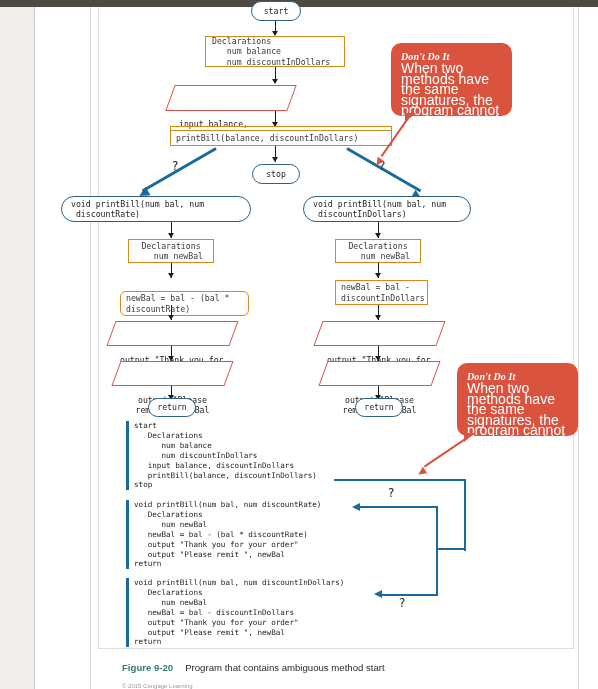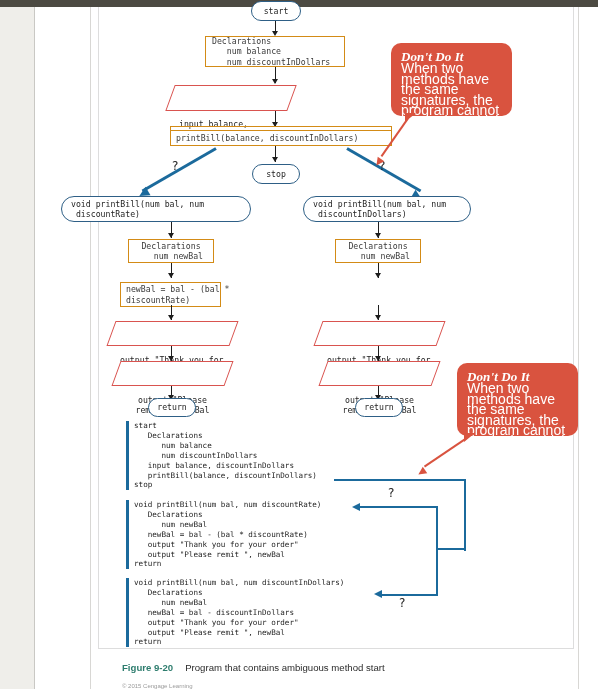--- a/index.html
+++ b/index.html
@@ -155,21 +155,21 @@
     position: absolute;
     background: #d9533f;
     border-radius: 10px;
     color: #ffffff;
     padding: 8px 9px 8px 10px;
   }
   .ddi-title {
     font-family: "Liberation Serif", serif;
     font-style: italic;
     font-weight: bold;
-    font-size: 13px;
+    font-size: 10px;
     line-height: 11px;
     margin-bottom: 1px;
     letter-spacing: 0.1px;
   }
   .ddi-body {
     font-family: "Liberation Sans", sans-serif;
     font-size: 14px;
     line-height: 10.6px;
   }
   .ddi-arrow { position: absolute; height: 1.6px; background: #d9533f; transform-origin: 0 50%; }
@@ -285,21 +285,21 @@
   <div class="vline" style="left:171px; top:222px; height:16px;"></div>
   <div class="vhead" style="left:168.3px; top:233px;"></div>
 
   <div class="node box-decl" style="left:128px; top:239px; width:86px; height:24px;">
     <span>Declarations
    num newBal</span>
   </div>
   <div class="vline" style="left:171px; top:263px; height:15px;"></div>
   <div class="vhead" style="left:168.3px; top:273px;"></div>
 
-  <div class="node box-proc" style="left:120px; top:282px; width:101px; height:25px;">
+  <div class="node box-proc" style="left:120px; top:291px; width:129px; height:25px;border-radius:6px;">
     <span>newBal = bal - (bal *
 discountRate)</span>
   </div>
   <div class="vline" style="left:171px; top:305px; height:15px;"></div>
   <div class="vhead" style="left:168.3px; top:315px;"></div>
 
   <div class="io ltext" style="left:111px; top:321px; width:123px; height:25px;">
     <div class="skewframe"></div>
     <div class="iotext">output "Thank you for
 your order"</div>
@@ -326,20 +326,24 @@
   <div class="vline" style="left:378px; top:222px; height:16px;"></div>
   <div class="vhead" style="left:375.3px; top:233px;"></div>
 
   <div class="node box-decl" style="left:335px; top:239px; width:86px; height:24px;">
     <span>Declarations
    num newBal</span>
   </div>
   <div class="vline" style="left:378px; top:263px; height:15px;"></div>
   <div class="vhead" style="left:375.3px; top:273px;"></div>
 
+  <div class="node box-proc" style="left:335px; top:280px; width:93px; height:25px;">
+    <span>newBal = bal -
+discountInDollars</span>
+  </div>
   <div class="vline" style="left:378px; top:305px; height:15px;"></div>
   <div class="vhead" style="left:375.3px; top:315px;"></div>
 
   <div class="io ltext" style="left:318px; top:321px; width:123px; height:25px;">
     <div class="skewframe"></div>
     <div class="iotext">output "Thank you for
 your order"</div>
   </div>
   <div class="vline" style="left:378px; top:346px; height:15px;"></div>
   <div class="vhead" style="left:375.3px; top:356px;"></div>

